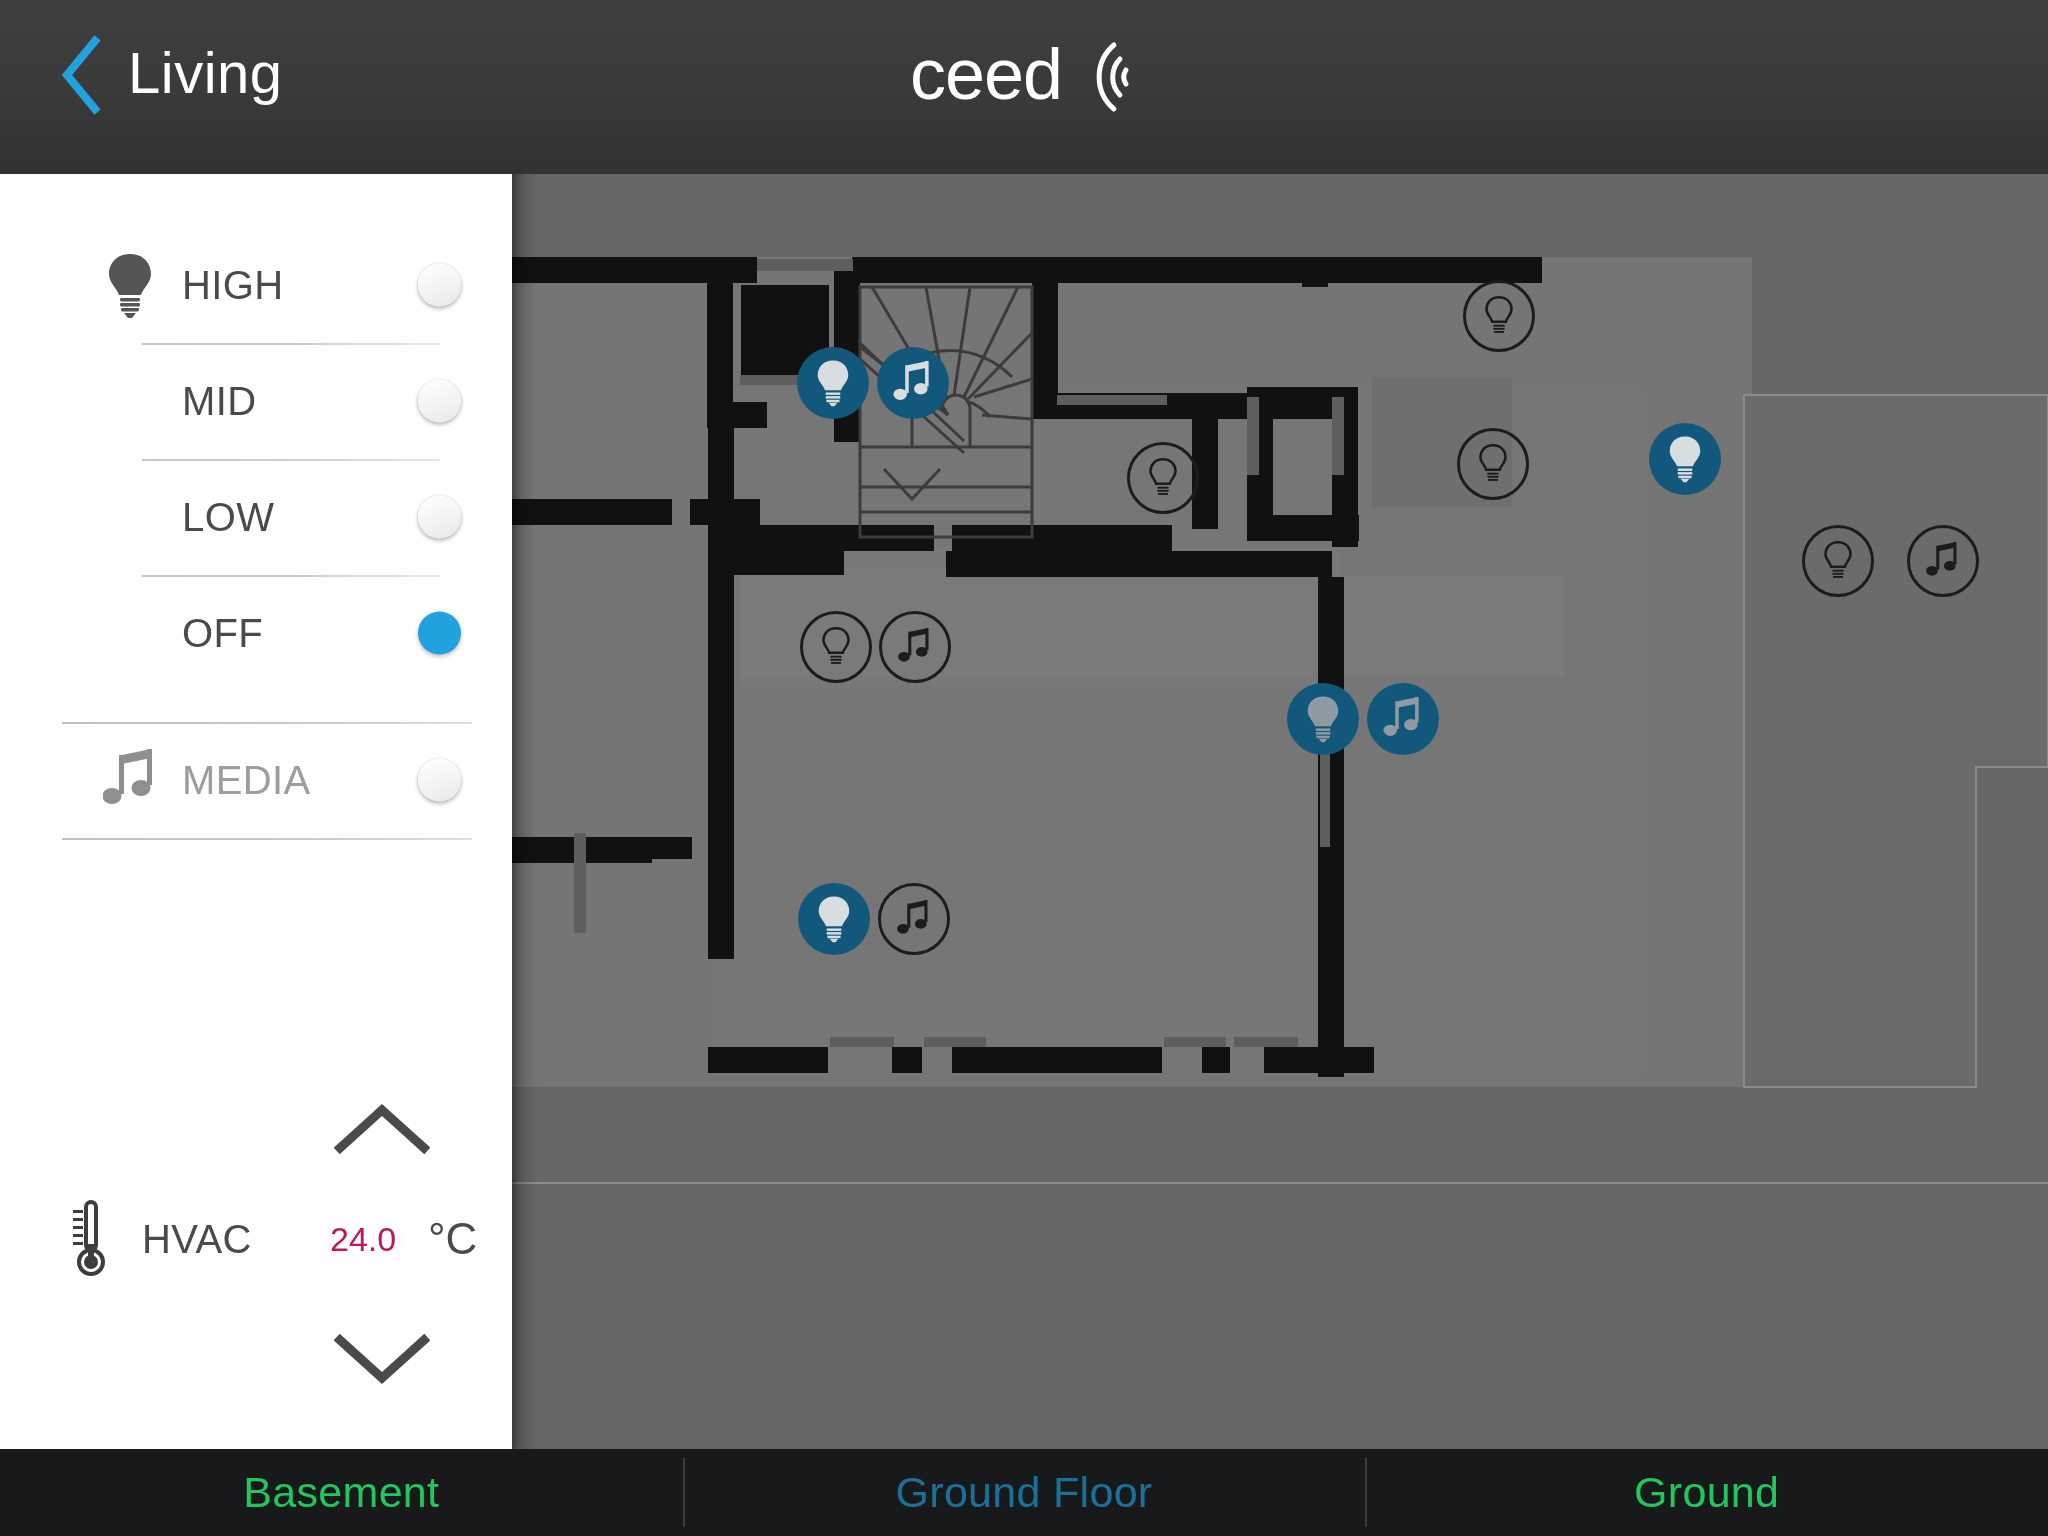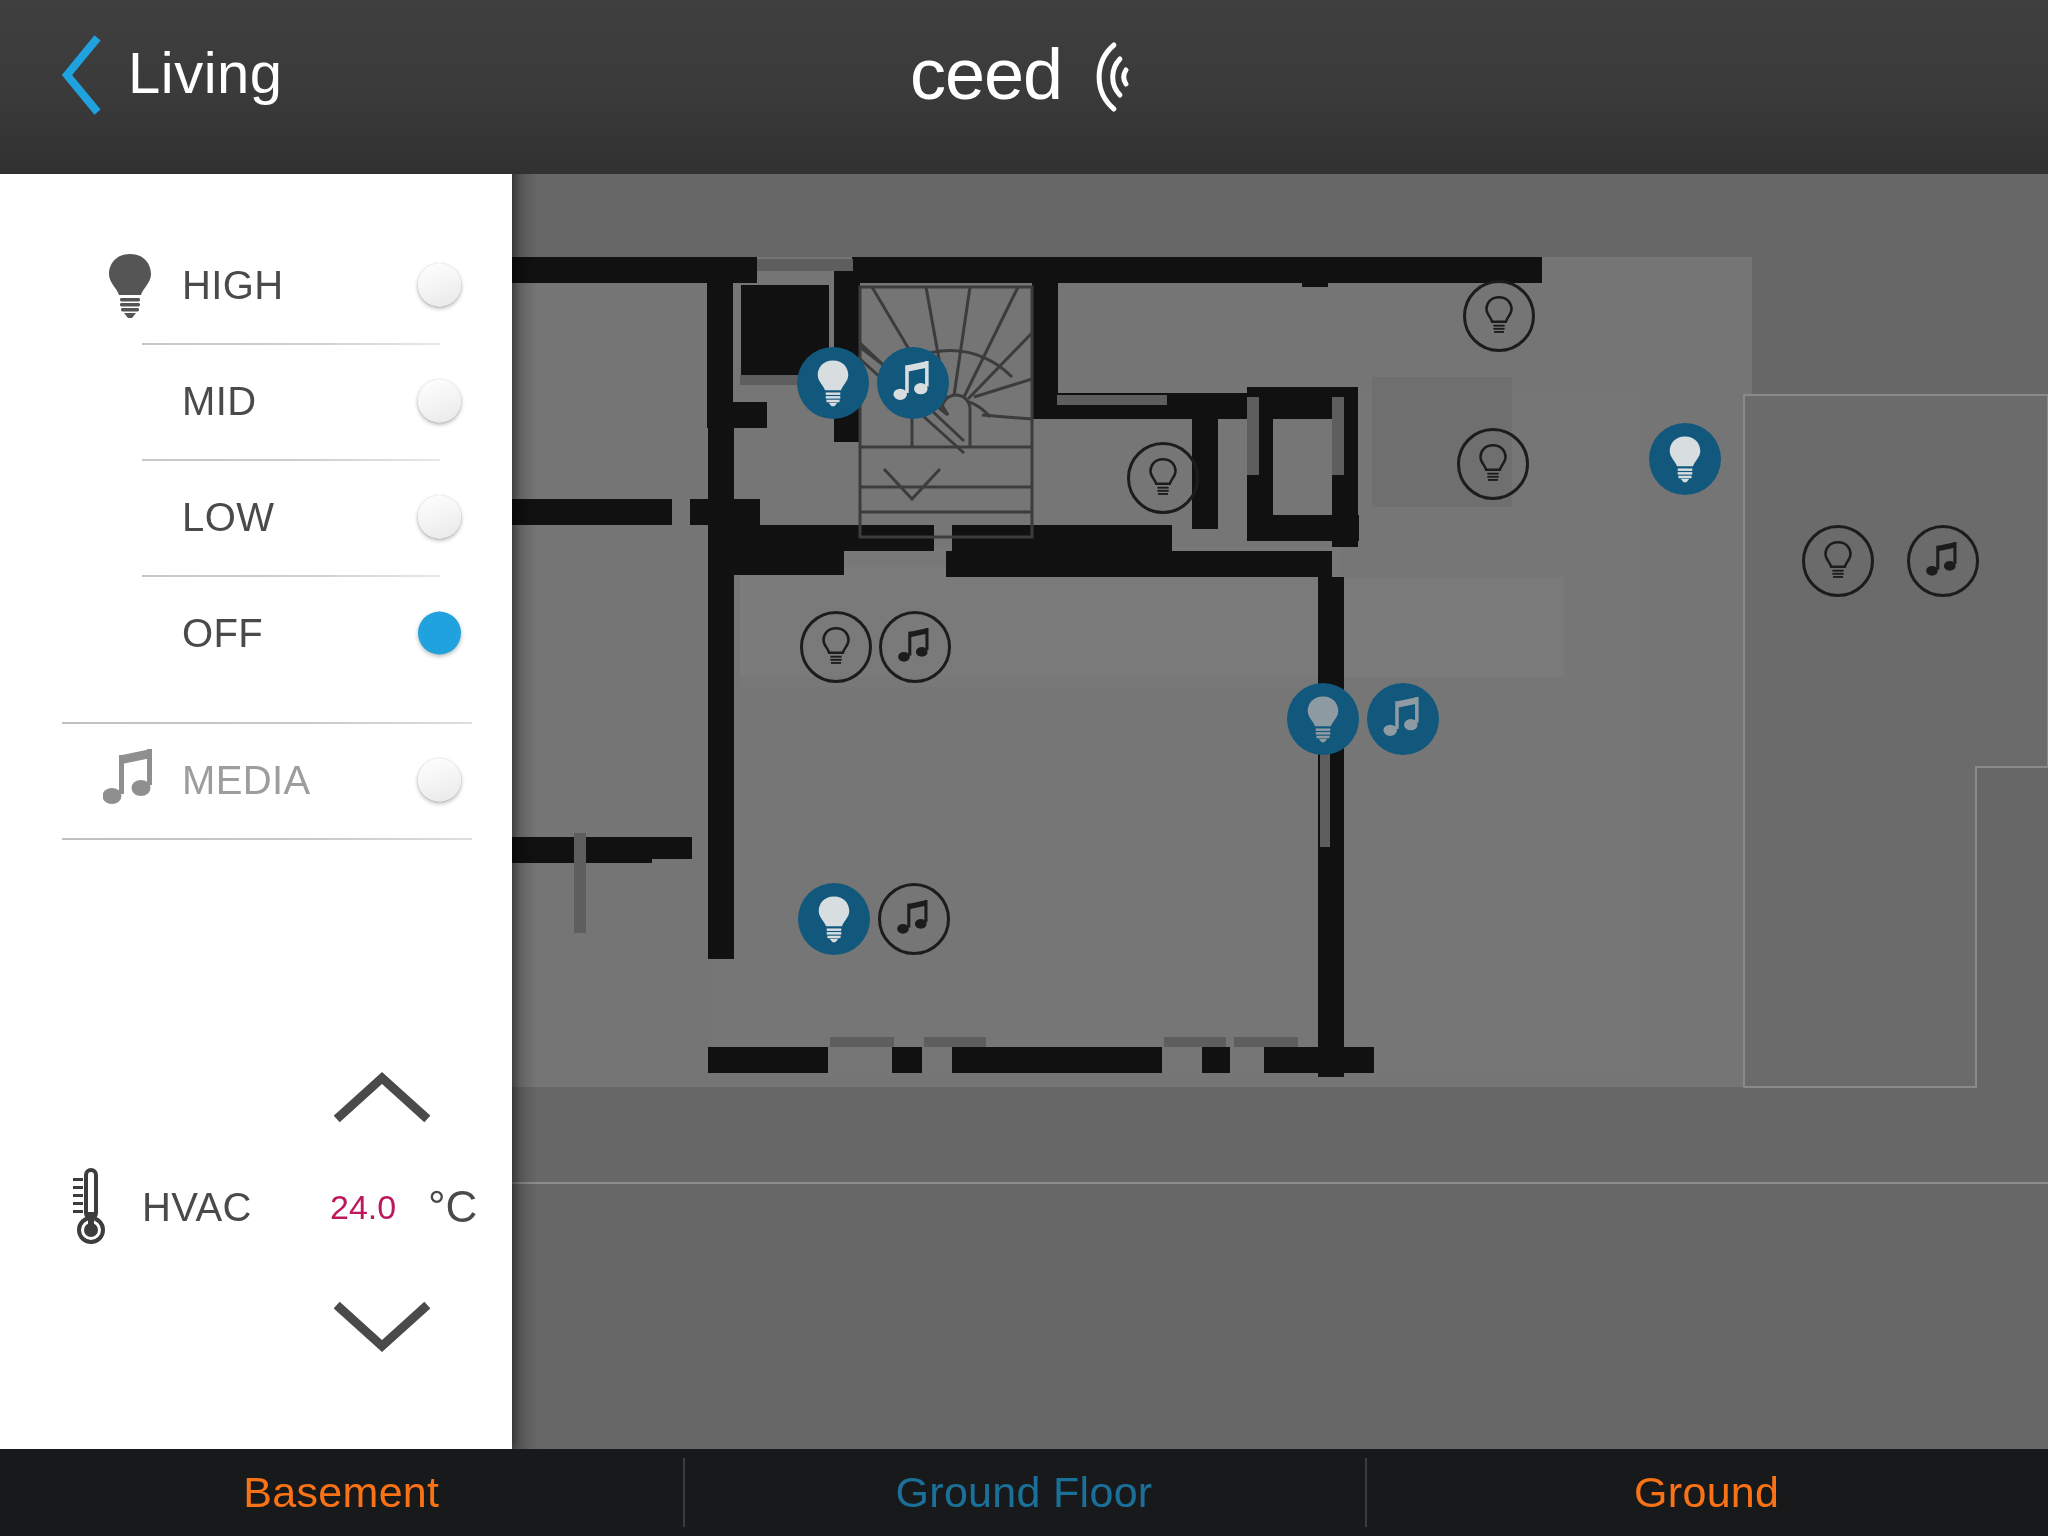--- a/index.html
+++ b/index.html
@@ -67,21 +67,21 @@
     background:#1fa2dd;
     box-shadow:0 2px 4px rgba(0,0,0,0.28);
   }
   .divider {
     position:absolute; height:2px;
     background:linear-gradient(90deg,#c8c8c8 0%,#cfcfcf 55%,#e8e8e8 100%);
   }
   .divider.short { left:142px; width:298px; }
   .divider.full  { left:62px;  width:410px; background:linear-gradient(90deg,#c0c0c0 0%,#c9c9c9 60%,#dedede 100%); }
 
-  #hvac-row { position:absolute; left:0; top:890px; width:512px; height:340px;padding-left:6px; }
+  #hvac-row { position:absolute; left:0; top:922px; width:512px; height:340px;padding-left:6px; }
   #hvac-icon {
     position:absolute; left:58px; top:170px; transform:translateY(-50%);
     width:64px; height:80px; display:flex; align-items:center; justify-content:center;
   }
   #hvac-label {
     position:absolute; left:142px; top:170px; transform:translateY(-50%);
     font-size:40px; color:#4a4a4a; letter-spacing:0.4px;
   }
   #hvac-value {
     position:absolute; left:330px; top:170px; transform:translateY(-50%);
@@ -120,21 +120,21 @@
   .dev.off { background:transparent; border:3px solid #1c1c1c; }
 
   
   #tabbar {
     position:absolute; left:0; top:1449px; width:2048px; height:87px;
     background:#18191a; display:flex; z-index:50;
   }
   .tab {
     flex:1 1 0; position:relative;
     display:flex; align-items:center; justify-content:center;
-    font-size:43px; font-weight:400; color:#f97316; letter-spacing:0.3px;
+    font-size:43px; font-weight:400; color:#22c55e; letter-spacing:0.3px;
     cursor:pointer; white-space:nowrap;
   }
   .tab + .tab::before {
     content:""; position:absolute; left:0; top:9px; bottom:9px; width:2px;
     background:#3b3b3b;
   }
   .tab.active { color:#1a7099; }
 </style>
 </head>
 <body>

